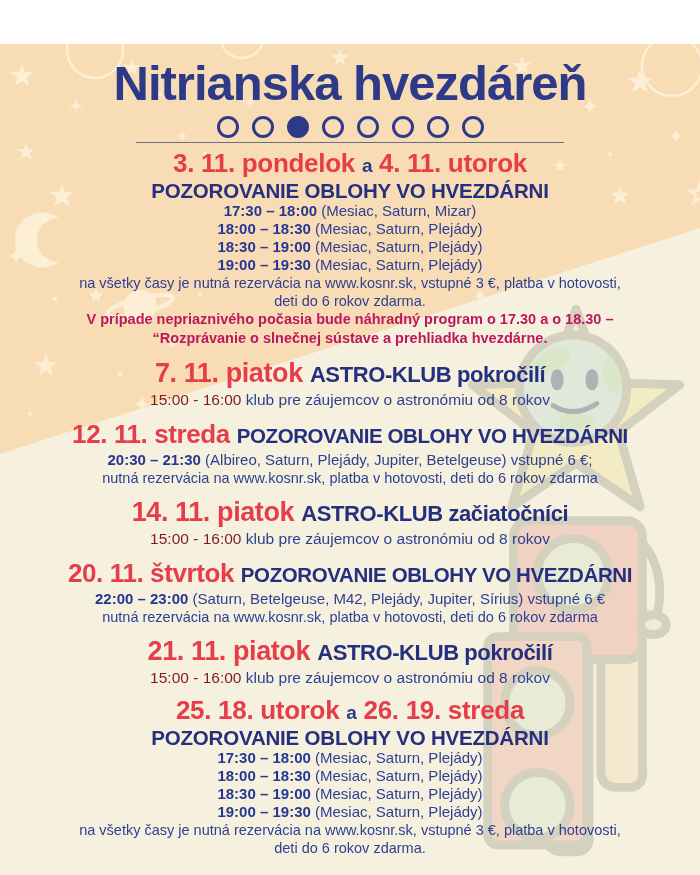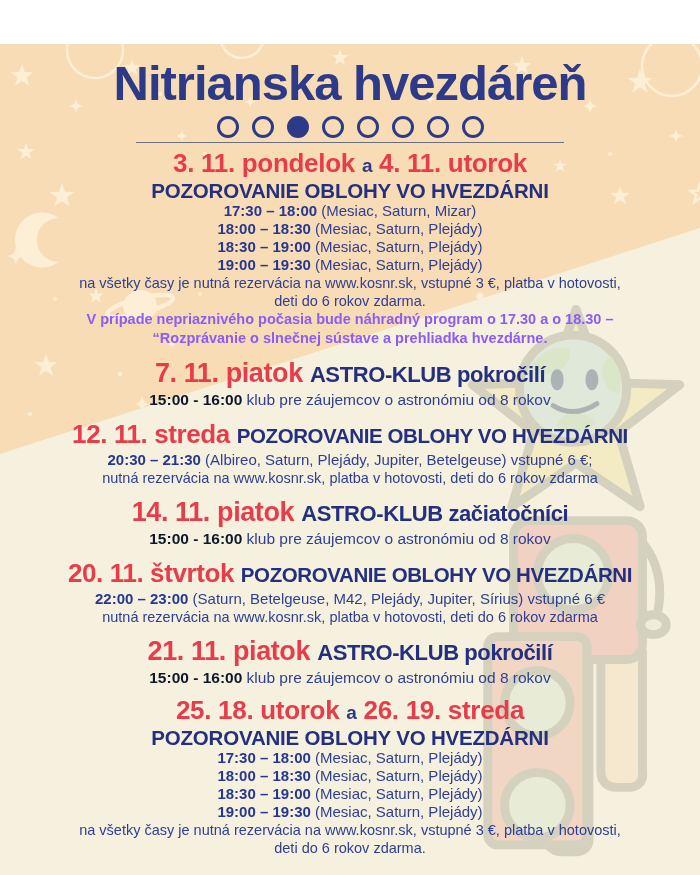--- a/index.html
+++ b/index.html
@@ -36,26 +36,26 @@
   main{width:640px;margin:0 auto;}
   .event{margin-top:7px;}
   
   .date-red{color:#e73c4a;font-weight:800;}
   .a-date{font-size:26px;line-height:27px;letter-spacing:-.3px;}
   .a-date .conj{color:#2d3a88;font-size:19px;font-weight:700;}
   .obs-title{color:#24307f;font-weight:800;font-size:20.5px;line-height:23px;letter-spacing:-.2px;}
   .time-line{font-size:15px;line-height:18px;color:#2e3e94;}
   .time-line .t{font-weight:700;color:#263793;}
   .note{font-size:14.5px;line-height:18px;color:#2e3e94;}
-  .weather{font-size:14.5px;line-height:19px;font-weight:700;color:#8b5cf6;}
+  .weather{font-size:14.5px;line-height:19px;font-weight:700;color:#be185d;}
   
   .b-line{font-size:27px;line-height:30px;letter-spacing:-.4px;}
   .b-line .b-title{color:#24307f;font-weight:800;font-size:22px;}
   .b-time{font-size:15.5px;line-height:19px;color:#2e3e94;}
-  .b-time .t{font-weight:700;color:#0f172a;}
+  .b-time .t{font-weight:400;color:#7f1d1d;}
   .c-block .b-line{font-size:26px;}
   .c-block .b-title{font-size:20.5px;}
   .clubbed{margin-top:10px;}
 </style>
 </head>
 <body>
 
 <div class="poster">
 
   <div class="bg-peach">

